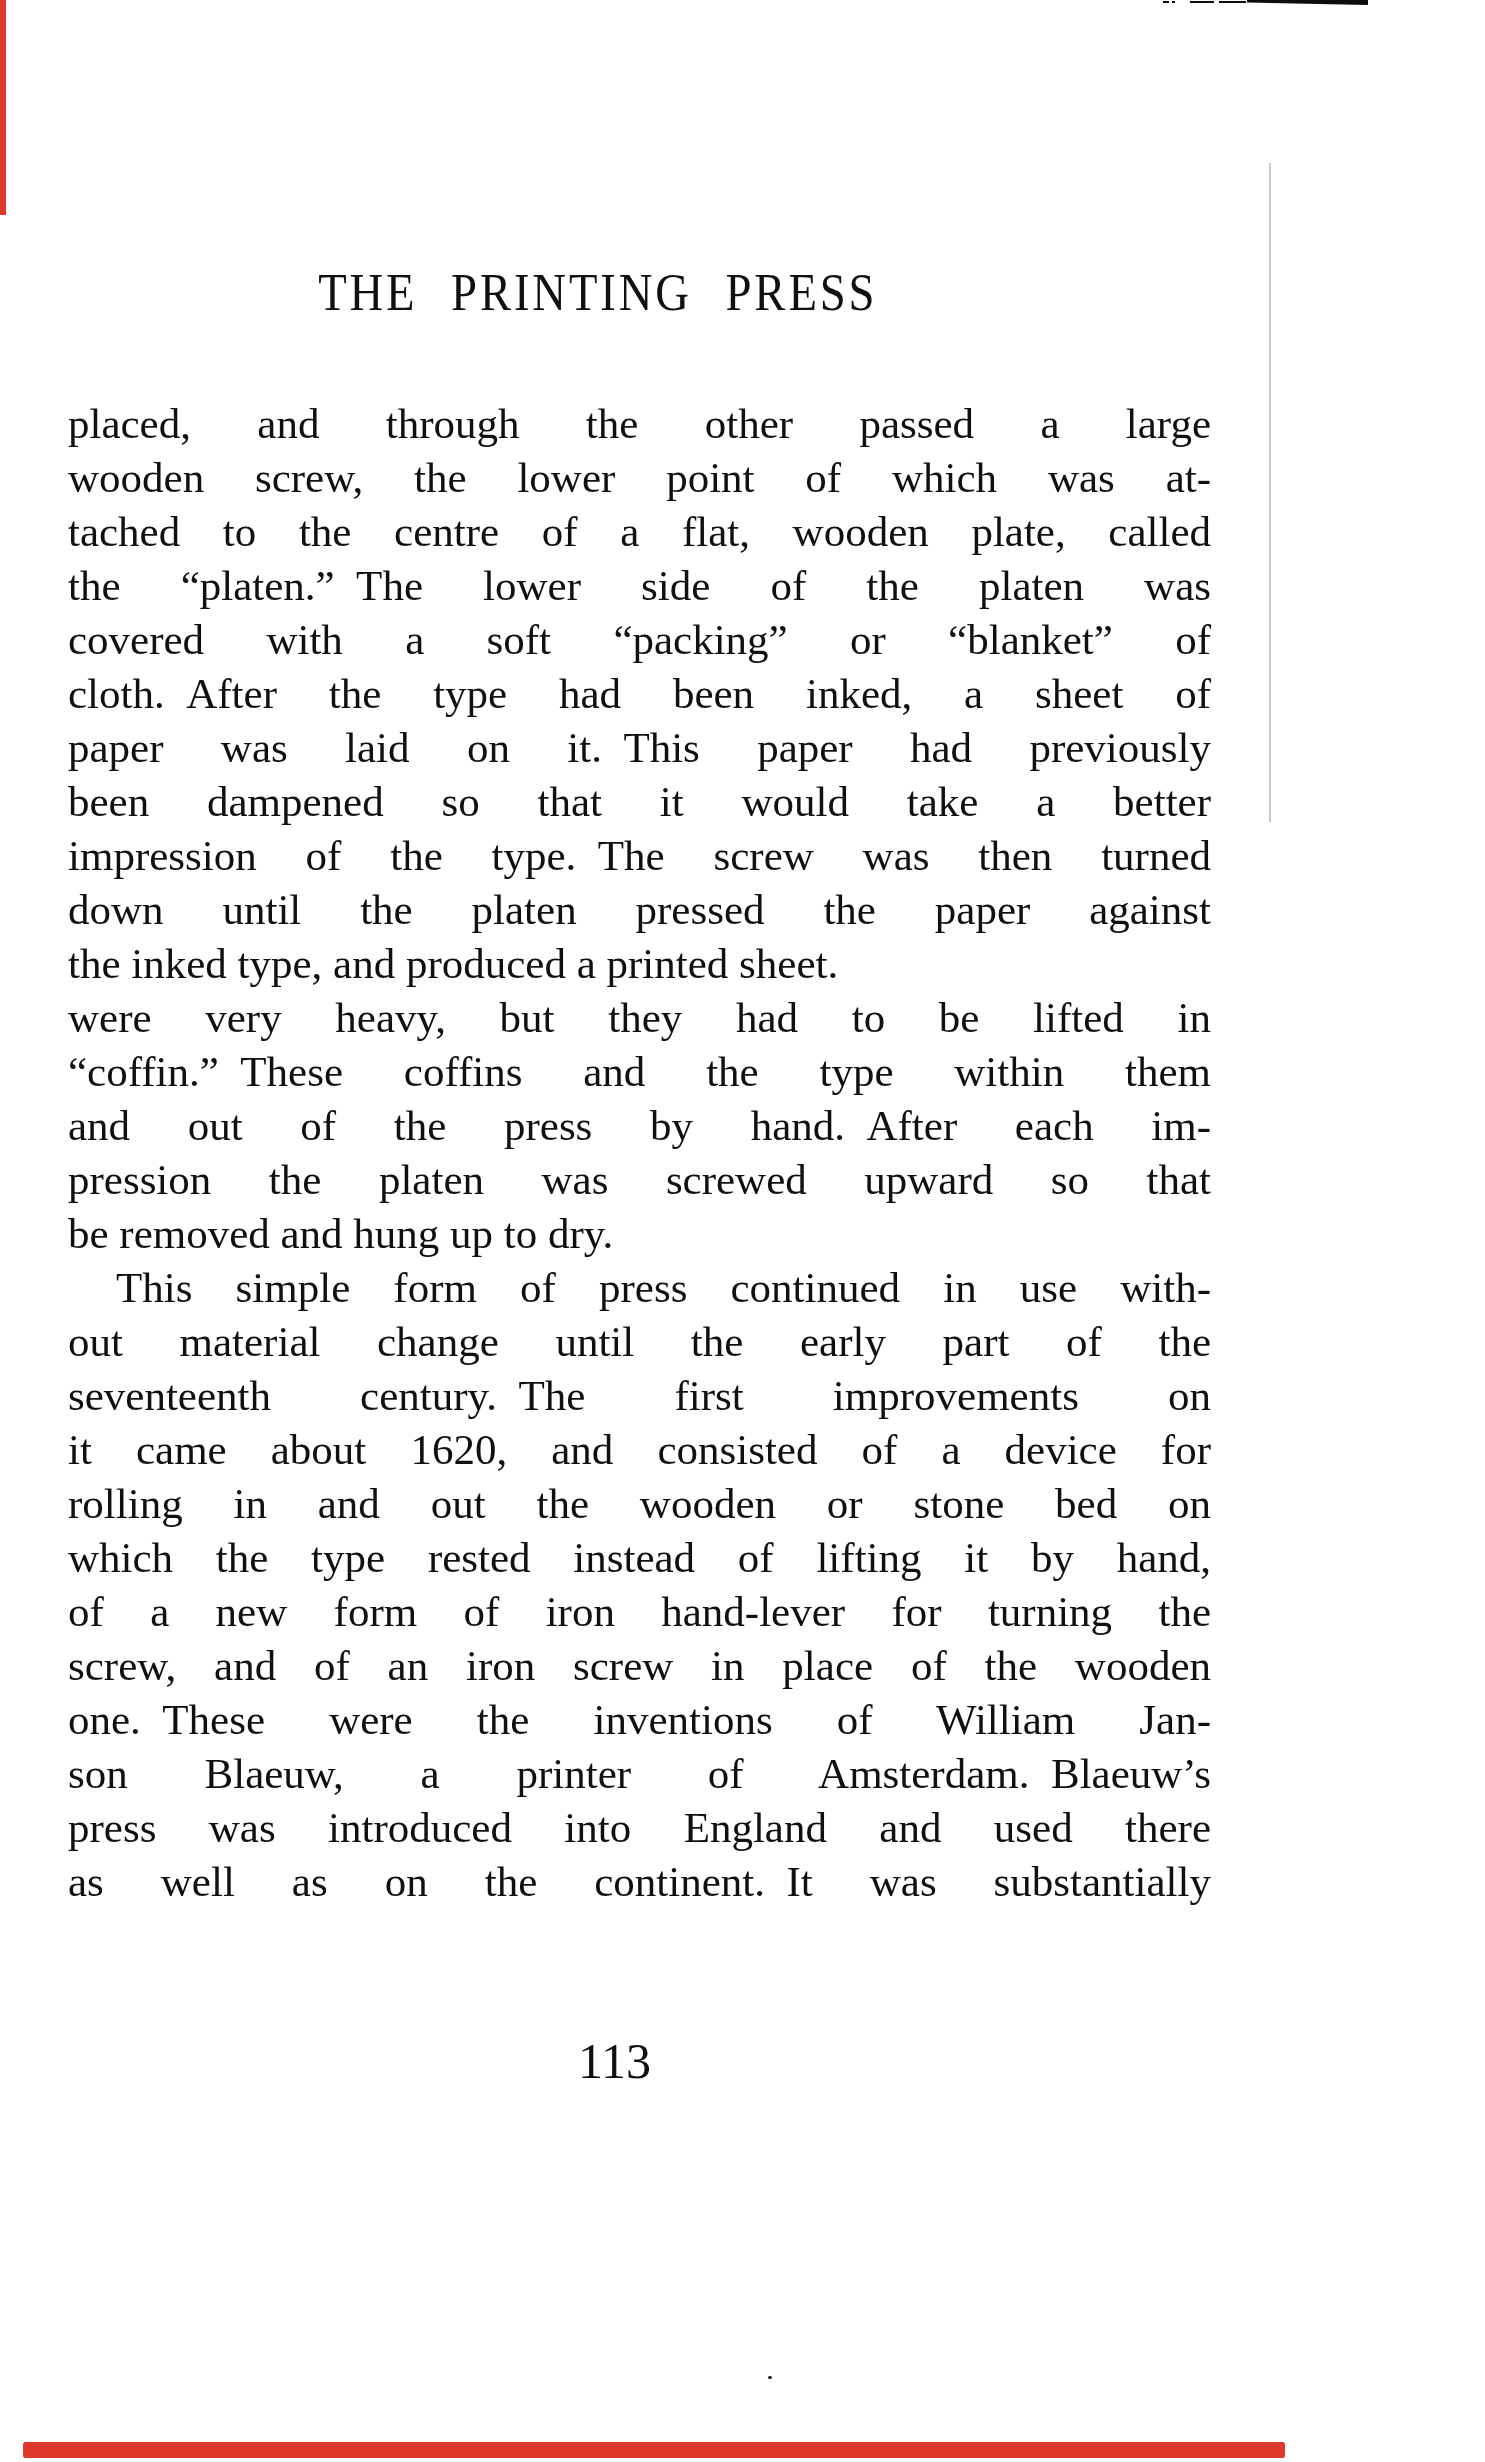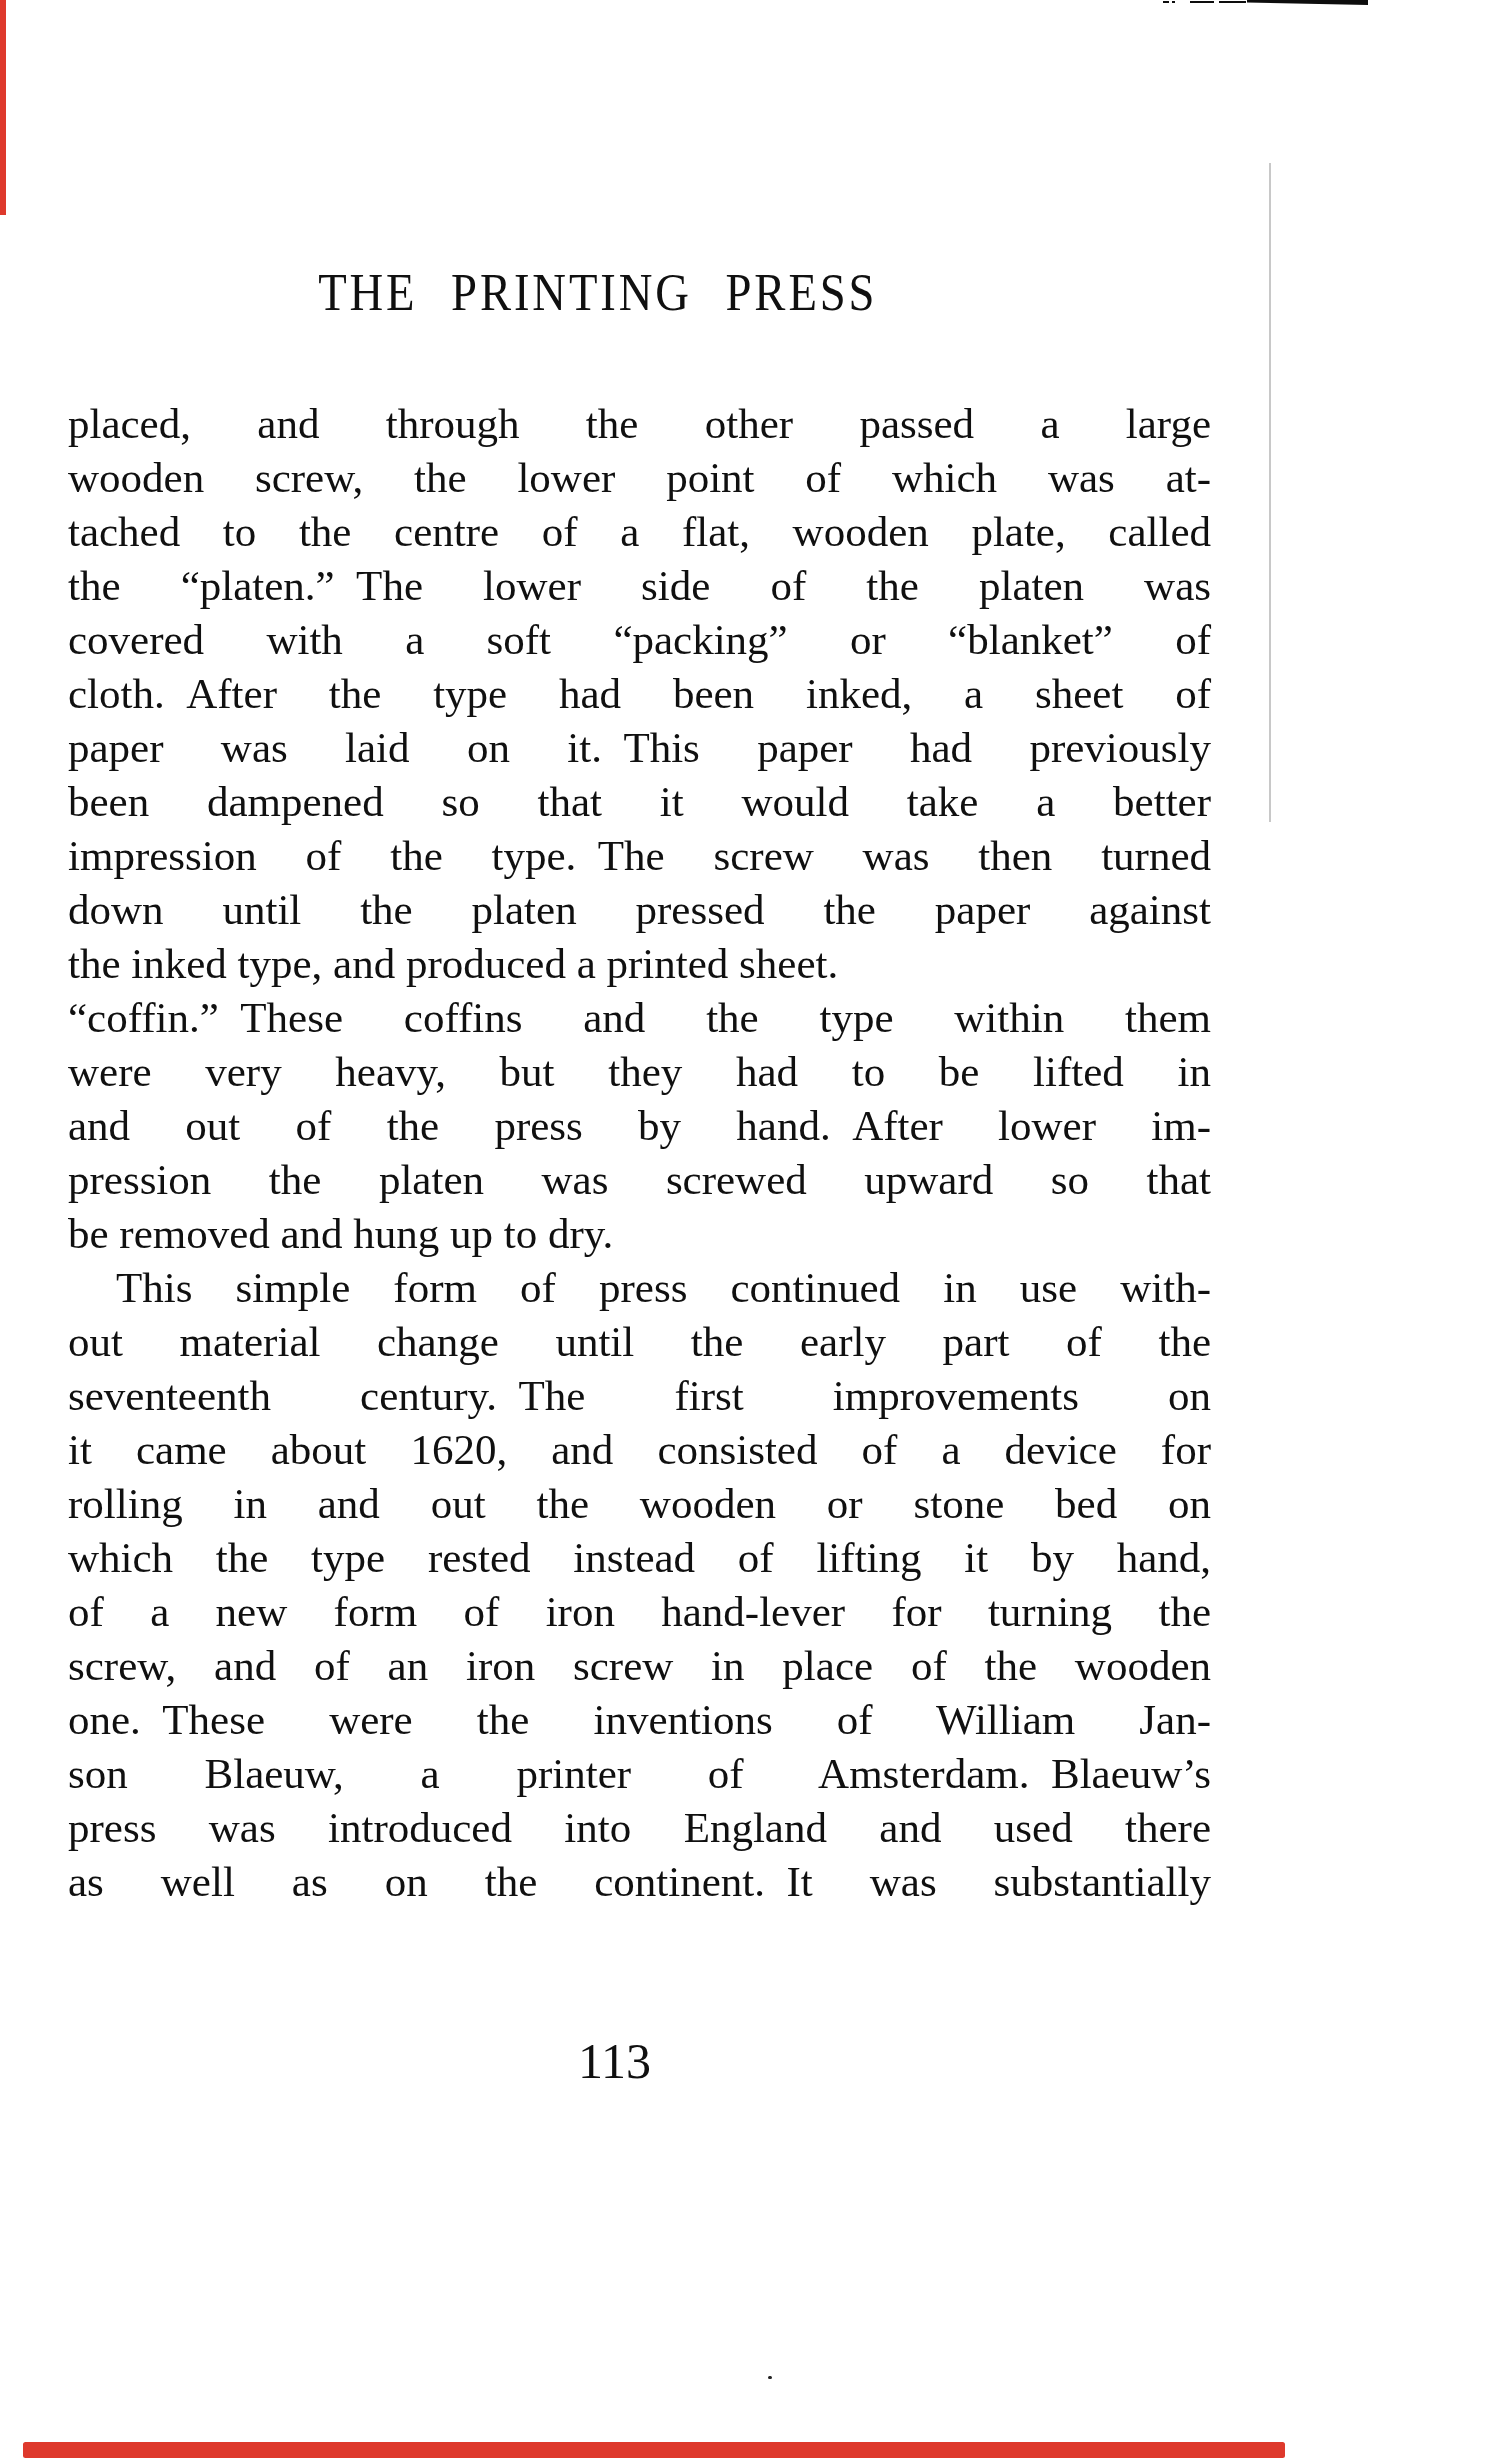--- a/index.html
+++ b/index.html
@@ -127,23 +127,23 @@
       <div class="line">wooden screw, the lower point of which was at-</div>
       <div class="line">tached to the centre of a flat, wooden plate, called</div>
       <div class="line">the “platen.” The lower side of the platen was</div>
       <div class="line">covered with a soft “packing” or “blanket” of</div>
       <div class="line">cloth. After the type had been inked, a sheet of</div>
       <div class="line">paper was laid on it. This paper had previously</div>
       <div class="line">been dampened so that it would take a better</div>
       <div class="line">impression of the type. The screw was then turned</div>
       <div class="line">down until the platen pressed the paper against</div>
       <div class="line end">the inked type, and produced a printed sheet.</div>
+      <div class="line">were very heavy, but they had to be lifted in</div>
       <div class="line">“coffin.” These coffins and the type within them</div>
-      <div class="line">were very heavy, but they had to be lifted in</div>
-      <div class="line">and out of the press by hand. After lower im-</div>
+      <div class="line">and out of the press by hand. After each im-</div>
       <div class="line">pression the platen was screwed upward so that</div>
       <div class="line end">be removed and hung up to dry.</div>
       <div class="line indent">This simple form of press continued in use with-</div>
       <div class="line">out material change until the early part of the</div>
       <div class="line">seventeenth century. The first improvements on</div>
       <div class="line">it came about 1620, and consisted of a device for</div>
       <div class="line">rolling in and out the wooden or stone bed on</div>
       <div class="line">which the type rested instead of lifting it by hand,</div>
       <div class="line">of a new form of iron hand-lever for turning the</div>
       <div class="line">screw, and of an iron screw in place of the wooden</div>

